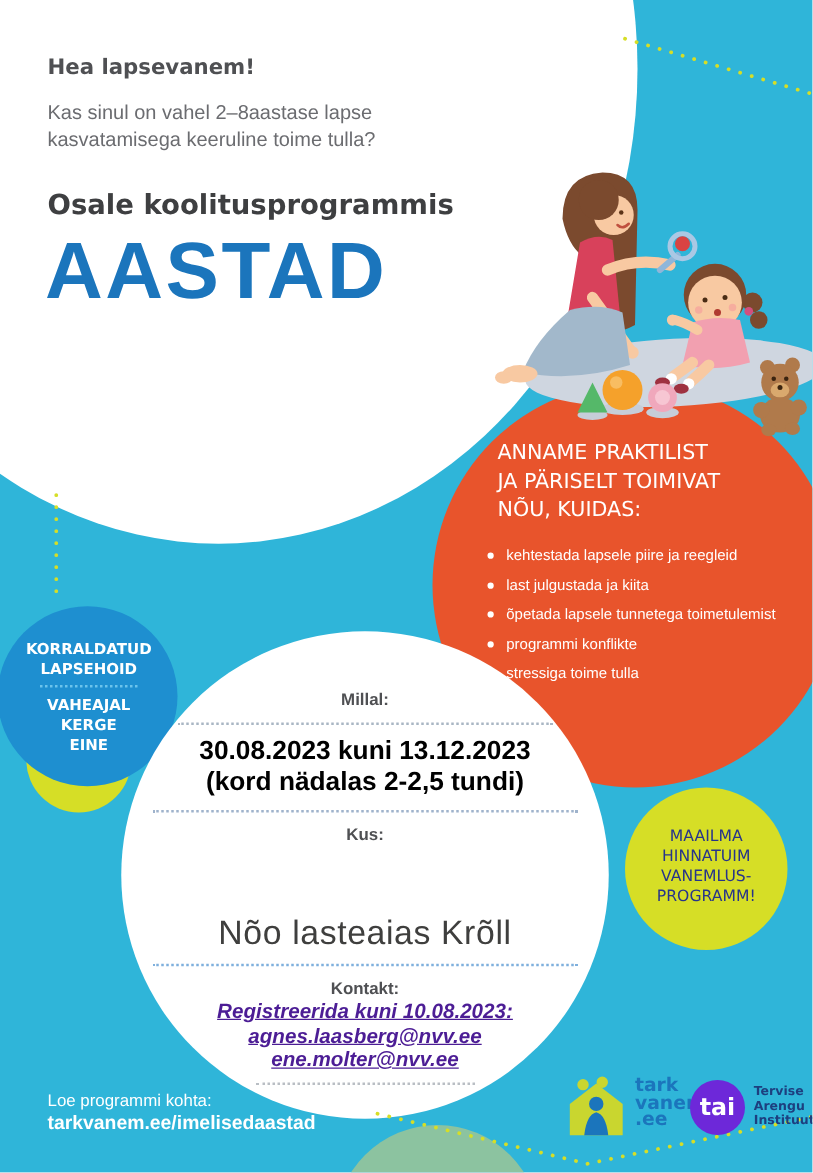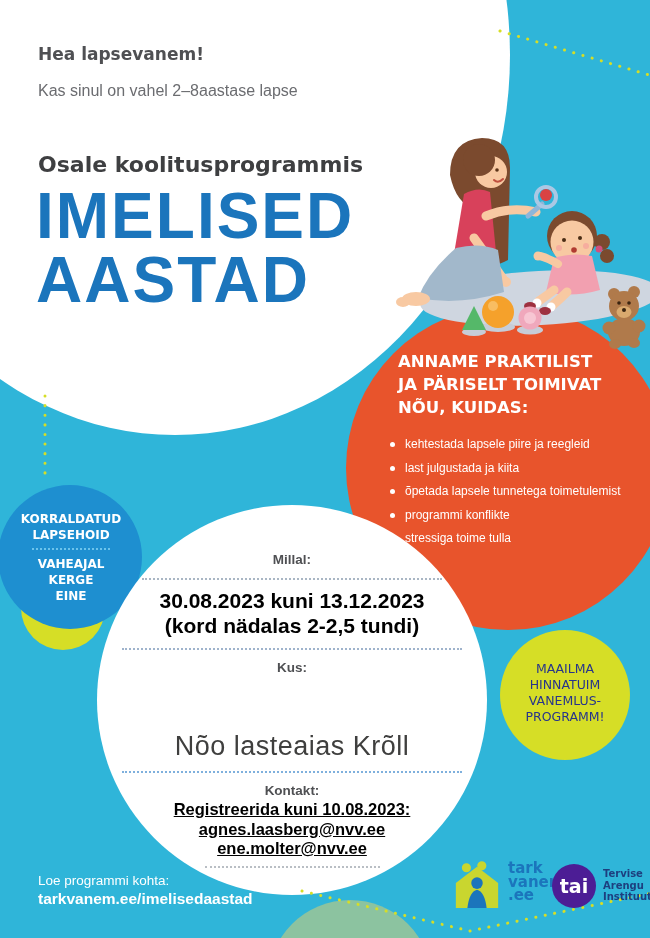--- a/index.html
+++ b/index.html
@@ -24,21 +24,21 @@
   .greeting{font-family:"DejaVu Sans",sans-serif;font-weight:bold;font-size:17px;color:#4f5053;}
   .intro{margin-top:16px;font-size:16px;line-height:22px;color:#6b6c70;}
   .cta{position:absolute;left:38px;top:152px;font-family:"DejaVu Sans",sans-serif;
        font-weight:bold;font-size:22px;color:#3e3f41;}
   .big-title{position:absolute;left:36px;top:184px;color:#1b75bc;
        font-family:"Liberation Sans",sans-serif;font-weight:bold;
        font-size:64px;line-height:64px;letter-spacing:2px;}
 
   
   .offer-head{position:absolute;left:398px;top:350px;color:#ffffff;
-       font-family:"DejaVu Sans",sans-serif;font-weight:bold;font-size:16.5px;line-height:23px;}
+       font-family:"DejaVu Sans",sans-serif;font-weight:normal;font-size:16.5px;line-height:23px;}
   .offer-list{position:absolute;left:388px;top:433px;color:#ffffff;
        font-size:12px;line-height:23.5px;list-style:none;margin:0;padding:0;}
   .offer-list li{position:relative;padding-left:17px;}
   .offer-list li::before{content:"";position:absolute;left:2px;top:9px;width:5px;height:5px;
        border-radius:50%;background:#ffffff;}
 
   
   .childcare{position:absolute;left:0px;top:511px;width:142px;text-align:center;color:#ffffff;
        font-family:"DejaVu Sans",sans-serif;font-weight:bold;font-size:12px;line-height:16px;}
   .childcare .dots{width:78px;margin:5px auto 6px;border-top:2px dotted #6cc4ec;}
@@ -53,32 +53,32 @@
   .dotted{border-top:2px dotted #a9b6c4;}
   .d1{width:300px;margin:11px auto 0;}
   .d2{width:340px;margin:10px auto 0;border-color:#9fb3cc;}
   .d3{width:340px;margin:9px auto 0;border-color:#7fb0dd;}
   .d4{width:175px;margin:7px auto 0;border-color:#b9bec4;}
   .dates{margin-top:8px;font-weight:bold;font-size:21px;line-height:25px;color:#000000;}
   .where{margin-top:10px;}
   .location{margin-top:56px;font-size:27px;color:#3f3f3e;letter-spacing:0.5px;}
   .contact-label{margin-top:10px;}
   .link{display:block;font-weight:bold;font-size:16.5px;line-height:19.5px;
-        color:#000000;text-decoration:underline;}
+        color:#4c1d95;text-decoration:underline;font-style:italic;}
   .register{margin-top:2px;}
 
   
   .read-more{position:absolute;left:38px;top:872px;color:#ffffff;}
   .read-more .lbl{font-size:13.5px;line-height:18px;}
   .read-more .url{font-weight:bold;font-size:15.5px;}
   .logo-tv{position:absolute;left:452px;top:860px;display:flex;align-items:flex-start;}
   .tv-text{margin-left:6px;margin-top:2px;color:#1b75bc;font-family:"DejaVu Sans",sans-serif;
        font-weight:bold;font-size:15px;line-height:13.5px;}
   .logo-tai{position:absolute;left:552px;top:864px;display:flex;align-items:flex-start;}
-  .tai-circle{width:44px;height:44px;border-radius:50%;background:#4c1d95;display:flex;
+  .tai-circle{width:44px;height:44px;border-radius:50%;background:#6d28d9;display:flex;
        align-items:center;justify-content:center;color:#ffffff;
        font-family:"DejaVu Sans",sans-serif;font-weight:bold;font-size:19px;}
   .tai-text{margin-left:7px;margin-top:4px;color:#1d3f7f;font-family:"DejaVu Sans",sans-serif;
        font-weight:bold;font-size:10px;line-height:11.5px;}
 </style>
 </head>
 <body>
 
 <div class="poster">
 
@@ -169,25 +169,25 @@
       <circle cx="249" cy="206" r="6.5" fill="#b07a4b"></circle>
       <ellipse cx="225" cy="224" rx="6" ry="5" fill="#b07a4b"></ellipse>
       <ellipse cx="244" cy="223" rx="6" ry="5" fill="#b07a4b"></ellipse>
     </g>
   </svg>
 
   <div class="head-block">
     <div class="greeting">Hea lapsevanem!</div>
     <div class="intro">
       <div>Kas sinul on vahel 2–8aastase lapse</div>
+      <div>kasvatamisega keeruline toime tulla?</div>
     </div>
   </div>
   <div class="cta">Osale koolitusprogrammis</div>
   <div class="big-title">
-    <div>IMELISED</div>
     <div>AASTAD</div>
   </div>
 
   <div class="offer-head">
     <div>ANNAME PRAKTILIST</div>
     <div>JA PÄRISELT TOIMIVAT</div>
     <div>NÕU, KUIDAS:</div>
   </div>
   <ul class="offer-list">
     <li>kehtestada lapsele piire ja reegleid</li>

